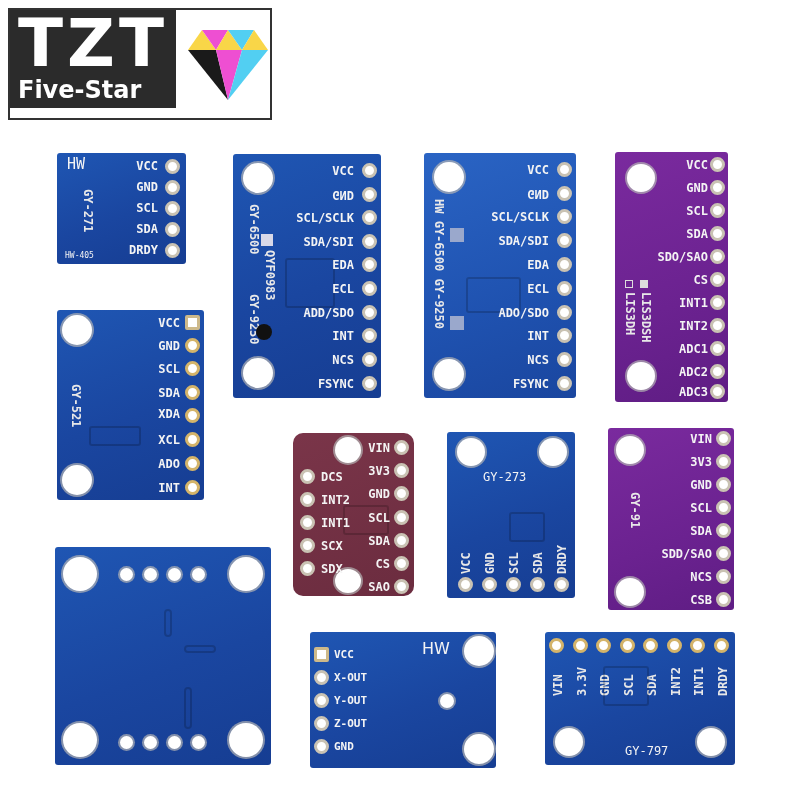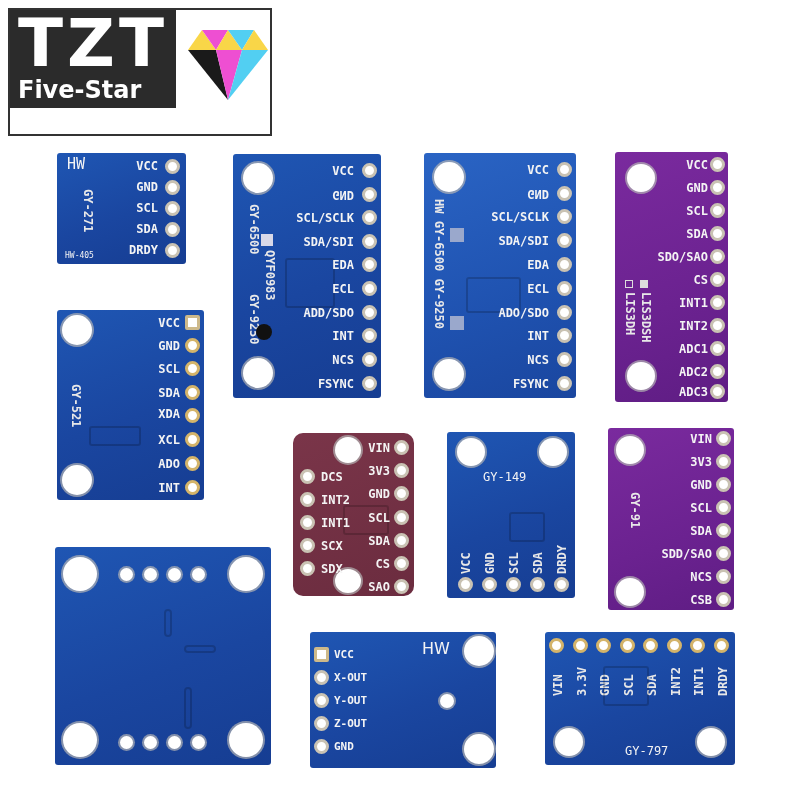--- a/index.html
+++ b/index.html
@@ -1,20 +1,20 @@
 <!DOCTYPE html>
 <html><head>
 <meta charset="utf-8">
 <style>
   * { box-sizing: border-box; margin: 0; padding: 0; }
   html, body { width: 800px; height: 800px; background: #ffffff; overflow: hidden; }
   body { position: relative; font-family: "DejaVu Sans Mono", monospace; }
 
   
-  .logo { position: absolute; left: 8px; top: 8px; width: 264px; height: 128px; border: 2px solid #333; background: #fff; }
+  .logo { position: absolute; left: 8px; top: 8px; width: 264px; height: 112px; border: 2px solid #333; background: #fff; }
   .logo-dark { position: absolute; left: 0; top: 0; width: 166px; height: 98px; background: #2b2b2b; }
   .logo-tzt { position: absolute; left: 8px; top: -6px; color: #fff; font-family: "DejaVu Sans", sans-serif; font-weight: bold; font-size: 66px; letter-spacing: 4px; line-height: 80px; }
   .logo-sub { position: absolute; left: 8px; top: 66px; color: #fff; font-family: "DejaVu Sans", sans-serif; font-weight: bold; font-size: 24px; line-height: 28px; }
   .logo-gem { position: absolute; left: 176px; top: 14px; width: 84px; height: 78px; }
 
   
   .board { position: absolute; border-radius: 3px; }
   .blue { background: #1b4aa0; background: linear-gradient(160deg, #1f56b3 0%, #1a46a0 55%, #163d92 100%); }
   .blue2 { background: linear-gradient(160deg, #2a64c4 0%, #1f52b0 60%, #1a469f 100%); }
   .purple { background: linear-gradient(160deg, #7a2a9e 0%, #6b2290 60%, #5f1d84 100%); }
@@ -205,21 +205,21 @@
   <div class="pin" style="right:5px;top:53px;"></div>
   <div class="pin" style="right:5px;top:77px;"></div>
   <div class="pin" style="right:5px;top:100px;"></div>
   <div class="pin" style="right:5px;top:123px;"></div>
   <div class="pin" style="right:5px;top:146px;"></div>
 </div>
 
 <div class="board blue" style="left:447px;top:432px;width:128px;height:166px;">
   <div class="hole" style="left:10px;top:6px;width:28px;height:28px;"></div>
   <div class="hole" style="left:92px;top:6px;width:28px;height:28px;"></div>
-  <div class="lbl" style="left:36px;top:38px;font-weight:normal;">GY-149</div>
+  <div class="lbl" style="left:36px;top:38px;font-weight:normal;">GY-273</div>
   <div class="trace" style="left:62px;top:80px;width:36px;height:30px;"></div>
   <div class="vtext" style="left:12px;top:142px;transform:rotate(-90deg);">VCC</div>
   <div class="vtext" style="left:36px;top:142px;transform:rotate(-90deg);">GND</div>
   <div class="vtext" style="left:60px;top:142px;transform:rotate(-90deg);">SCL</div>
   <div class="vtext" style="left:84px;top:142px;transform:rotate(-90deg);">SDA</div>
   <div class="vtext" style="left:108px;top:142px;transform:rotate(-90deg);">DRDY</div>
   <div class="pin" style="left:11px;top:145px;"></div>
   <div class="pin" style="left:35px;top:145px;"></div>
   <div class="pin" style="left:59px;top:145px;"></div>
   <div class="pin" style="left:83px;top:145px;"></div>

